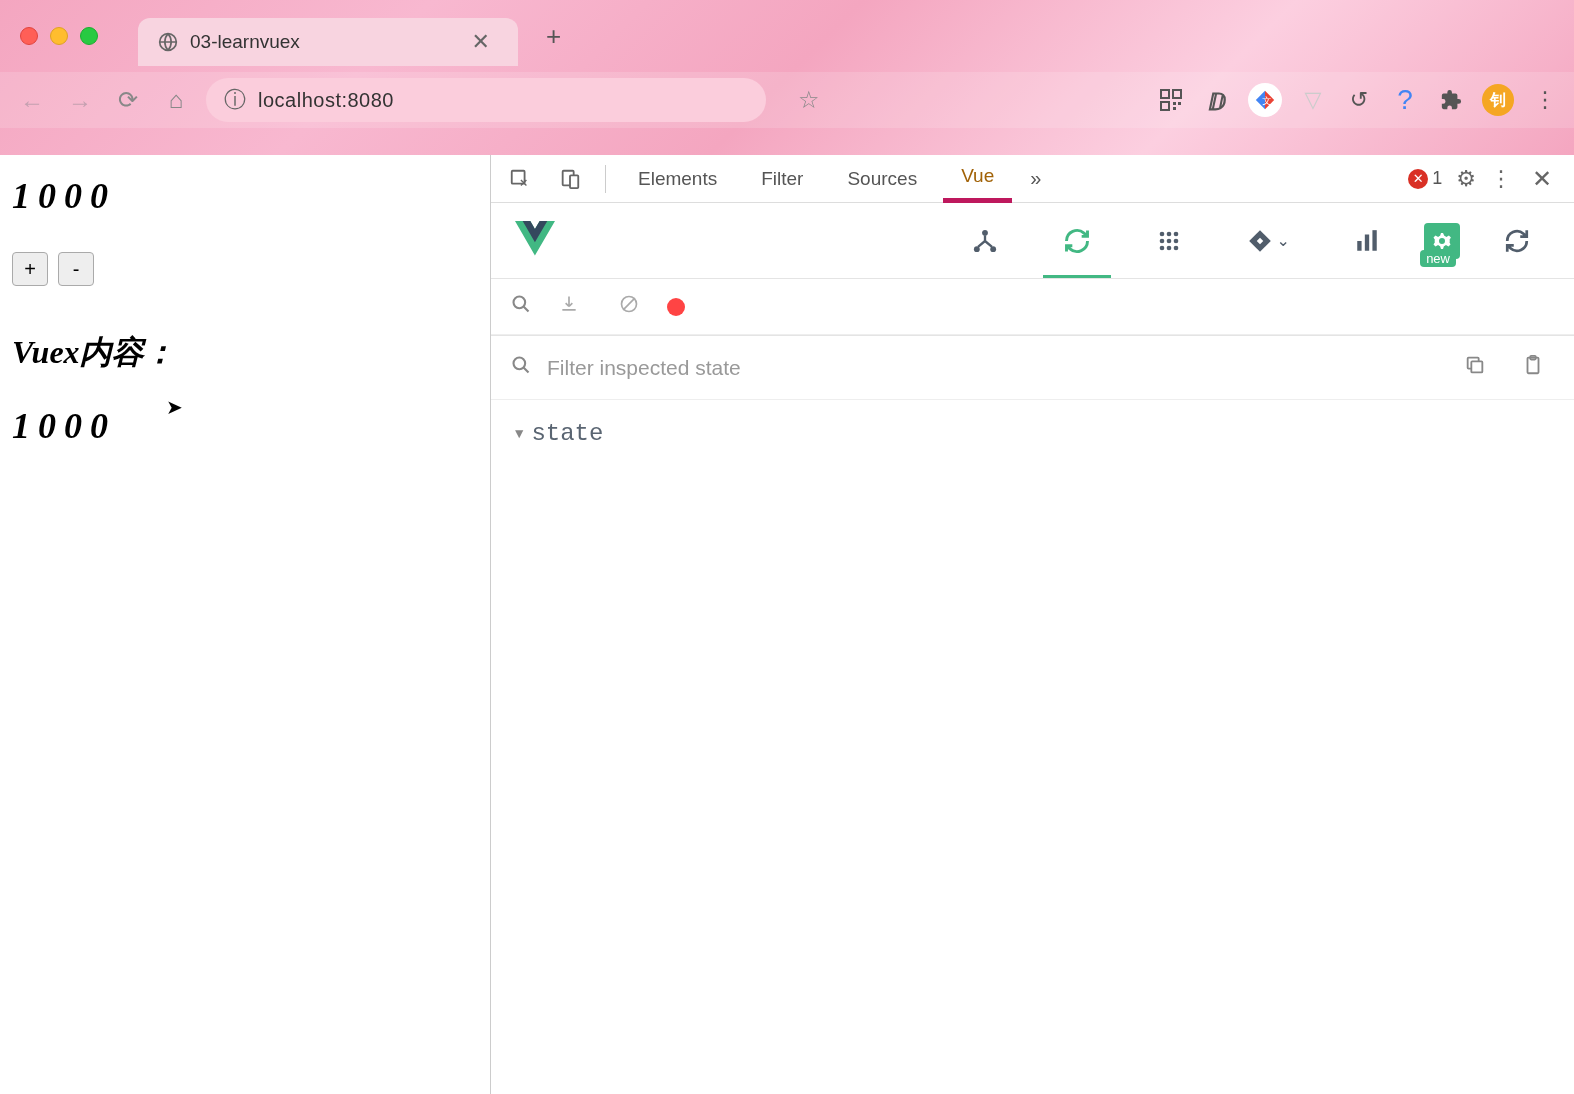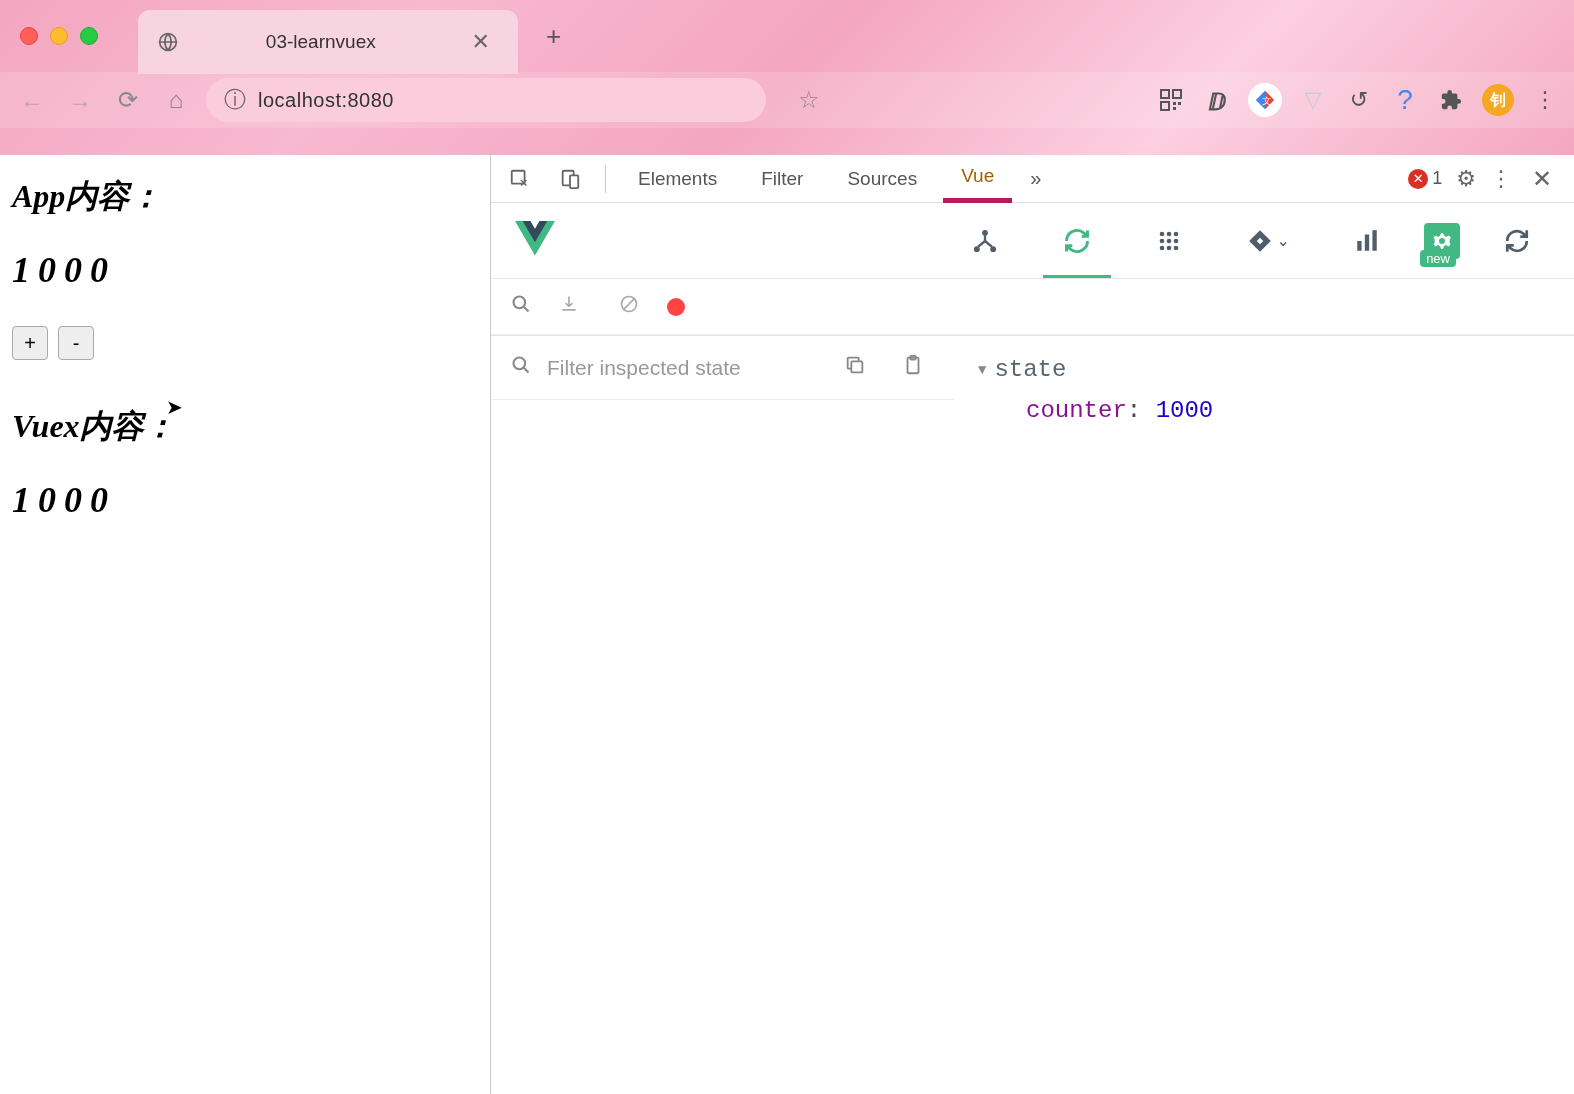--- a/index.html
+++ b/index.html
@@ -6,21 +6,21 @@
     body { font-family: -apple-system, BlinkMacSystemFont, "Segoe UI", sans-serif; width: 1574px; height: 1094px; overflow: hidden; }
     
     
     .browser-chrome { height: 155px; background: linear-gradient(135deg, #f4a6c0, #f8b8d0, #f4a6c0, #fccfe0, #f4a6c0); position: relative; }
     .title-bar { height: 72px; display: flex; align-items: center; padding: 0 20px; }
     .traffic-lights { display: flex; gap: 12px; align-items: center; margin-right: 40px; }
     .traffic-light { width: 18px; height: 18px; border-radius: 50%; }
     .tl-red { background: #ff5f57; border: 1px solid #e0443e; }
     .tl-yellow { background: #ffbd2e; border: 1px solid #dea123; }
     .tl-green { background: #28ca42; border: 1px solid #1aad2f; }
-    .tab { background: #f8d4e0; border-radius: 12px 12px 0 0; padding: 10px 20px; display: flex; align-items: center; gap: 12px; min-width: 380px; height: 64px; margin-top: 12px; text-align: center; }
+    .tab { background: #f8d4e0; border-radius: 12px 12px 0 0; padding: 10px 20px; display: flex; align-items: center; gap: 12px; min-width: 380px; height: 48px; margin-top: 12px; }
     .tab-icon { width: 20px; height: 20px; display: inline-flex; color: #666; }
     .tab-title { flex: 1; font-size: 19px; color: #333; }
     .tab-close { color: #666; font-size: 22px; cursor: pointer; padding: 2px 8px; }
     .new-tab { margin-left: 16px; font-size: 26px; color: #555; cursor: pointer; padding: 0 12px; }
     
     .toolbar { height: 56px; display: flex; align-items: center; padding: 0 14px; gap: 12px; background: rgba(255,255,255,0.15); }
     .nav-btn { width: 36px; height: 36px; display: flex; align-items: center; justify-content: center; color: #888; font-size: 24px; cursor: pointer; border-radius: 50%; }
     .nav-btn.disabled { color: #c4a0b0; }
     .url-bar { flex: 1; max-width: 560px; background: #fbcddc; border-radius: 24px; height: 44px; display: flex; align-items: center; padding: 0 18px; gap: 12px; }
     .url-info { color: #666; font-size: 22px; }
@@ -65,21 +65,21 @@
     .vue-filter-row { height: 56px; border-bottom: 1px solid #eee; display: flex; align-items: center; padding: 0 20px; gap: 16px; }
     .vue-search { color: #888; font-size: 20px; }
     .vue-filter-input { border: none; outline: none; font-size: 21px; color: #666; flex: 1; }
     .vue-filter-input::placeholder { color: #999; }
     .vue-filter-icon { color: #aaa; font-size: 20px; padding: 0 12px; cursor: pointer; }
     .vue-record { width: 18px; height: 18px; background: #ff4444; border-radius: 50%; margin-right: 10px; }
     
     .mutation-list { flex: 0 0 260px; overflow: auto; border-left: 5px solid #8e7cc3; }
     .mutation-item { background: #42b883; color: white; padding: 18px 24px; display: flex; justify-content: space-between; font-family: "Courier New", monospace; font-size: 22px; font-style: italic; }
     
-    .state-section { border-top: 1px solid #e4e4e4; flex: 1; display: flex; flex-direction: row; }
+    .state-section { border-top: 1px solid #e4e4e4; flex: 1; display: flex; flex-direction: column; }
     .state-filter-row { height: 64px; display: flex; align-items: center; padding: 0 20px; gap: 16px; border-bottom: 1px solid #eee; }
     .root-select { border: 1px solid #ccc; border-radius: 6px; padding: 10px 16px; font-size: 21px; color: #888; min-width: 300px; display: flex; align-items: center; justify-content: space-between; }
     .state-icon { color: #888; font-size: 22px; padding: 0 10px; cursor: pointer; }
     
     .state-tree { padding: 20px 24px; font-family: "Courier New", monospace; font-size: 24px; }
     .state-key { color: #5a6572; display: flex; align-items: center; gap: 8px; }
     .state-arrow { color: #888; font-size: 14px; }
     .state-prop { padding: 14px 0 0 48px; }
     .state-prop-key { color: #881391; }
     .state-prop-val { color: #1c00cf; }
@@ -147,21 +147,20 @@
       </div>
       <div class="avatar">钊</div>
       <div class="tb-icon">⋮</div>
     </div>
   </div>
 </div>
 
 <div class="main">
 
   <div class="page-content">
-    <h2>App内容：</h2>
     <div class="value">1000</div>
     <div class="btns">
       <button>+</button>
       <button>-</button>
     </div>
     <h2>Vuex内容：</h2>
     <div class="value">1000</div>
   </div>
 
   <div class="devtools">
@@ -301,22 +300,19 @@
                 <rect x="6" y="4" width="12" height="17" rx="1"></rect>
                 <rect x="9" y="2" width="6" height="4" rx="1"></rect>
               </svg>
           </span>
         </div>
         <div class="state-tree">
           <div class="state-key">
             <span class="state-arrow">▼</span>
             <span>state</span>
           </div>
-          <div class="state-prop">
-            <span class="state-prop-key">counter</span><span style="color:#444;">: </span><span class="state-prop-val">1000</span>
-          </div>
         </div>
       </div>
     </div>
   </div>
 </div>
 
 <span class="cursor" style="left:166px;top:395px;">➤</span>
 
 </body></html>

